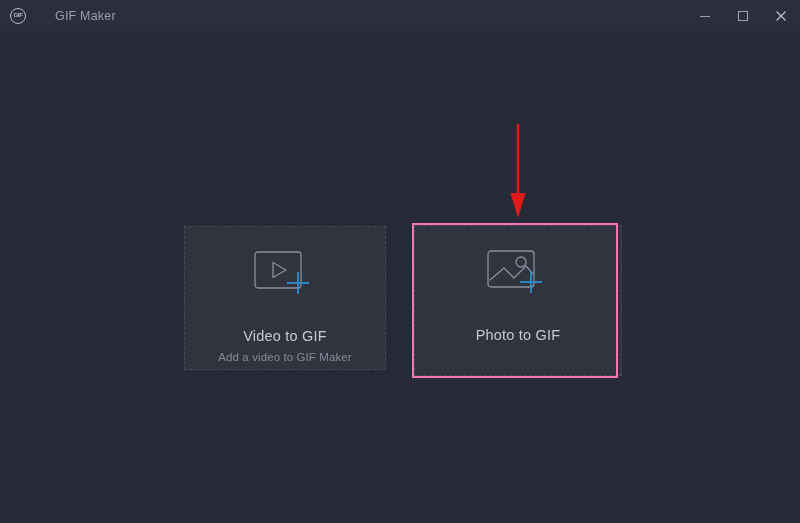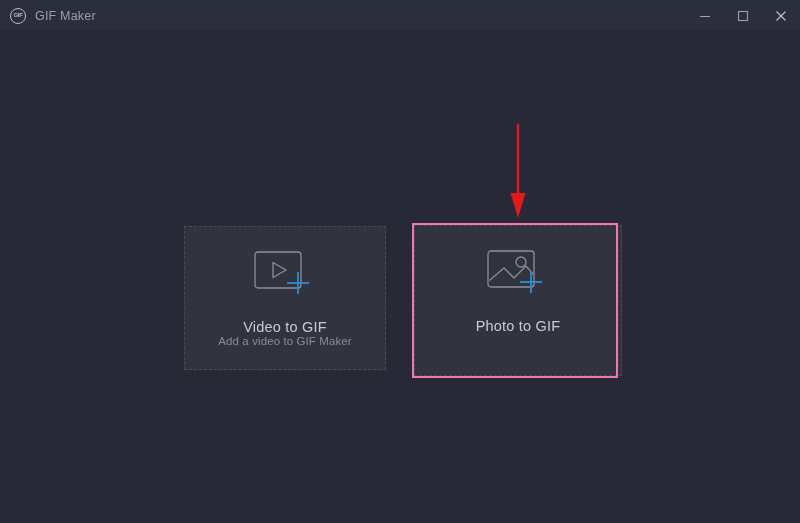--- a/index.html
+++ b/index.html
@@ -19,20 +19,21 @@
 
   
   #titlebar {
     position: absolute;
     left: 0; top: 0;
     width: 800px;
     height: 31px;
     background: #2b2e3b;
     display: flex;
     align-items: center;
+    gap: 20px;
   }
   #app-icon {
     width: 16px;
     height: 16px;
     margin-left: 10px;
     border-radius: 50%;
     border: 1.5px solid #b9bcc8;
     color: #b9bcc8;
     font-size: 6px;
     line-height: 13px;
@@ -113,27 +114,27 @@
     border: 2.5px solid #f375b4;
     pointer-events: none;
   }
   .card-icon {
     margin-top: 23px;
     position: relative;
     width: 62px;
     height: 50px;
   }
   .card-title {
-    margin-top: 19px;
+    margin-top: 28px;
     color: #c7cad4;
     font-size: 14.5px;
     letter-spacing: 0.2px;
   }
   .card-sub {
-    margin-top: 0;
+    margin-top: 7px;
     color: #878b99;
     font-size: 11.5px;
     letter-spacing: 0.1px;
   }
 </style>
 </head>
 <body>
 
 <div id="app">
 

